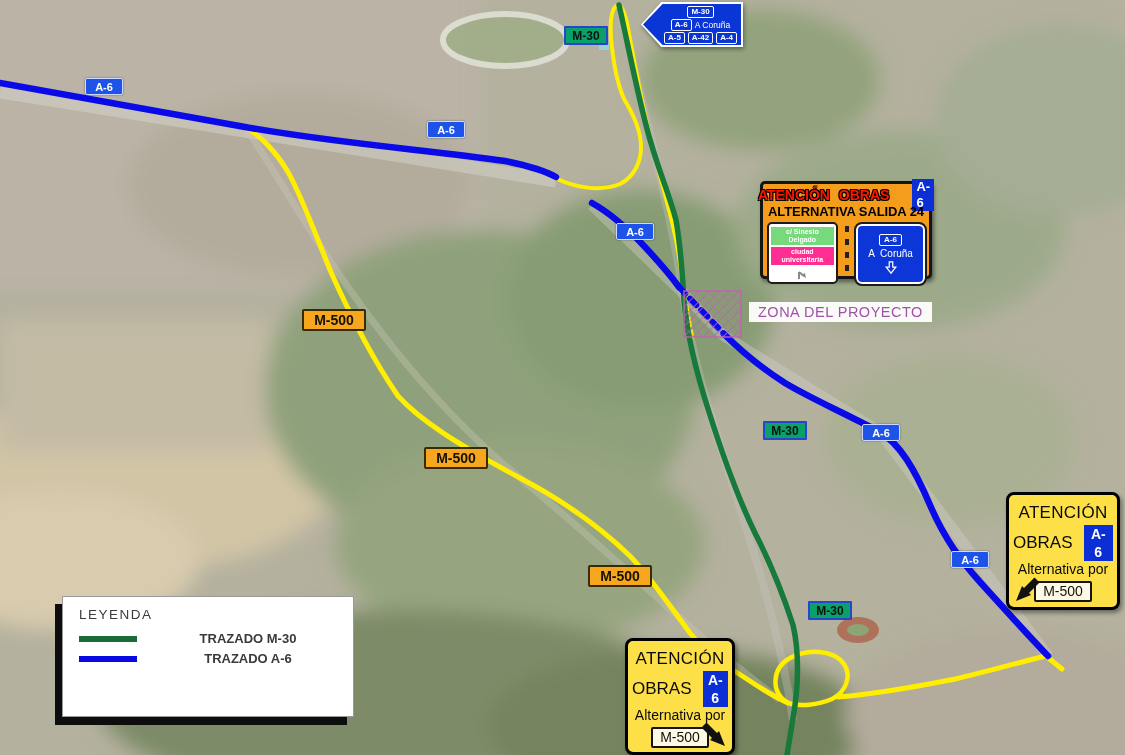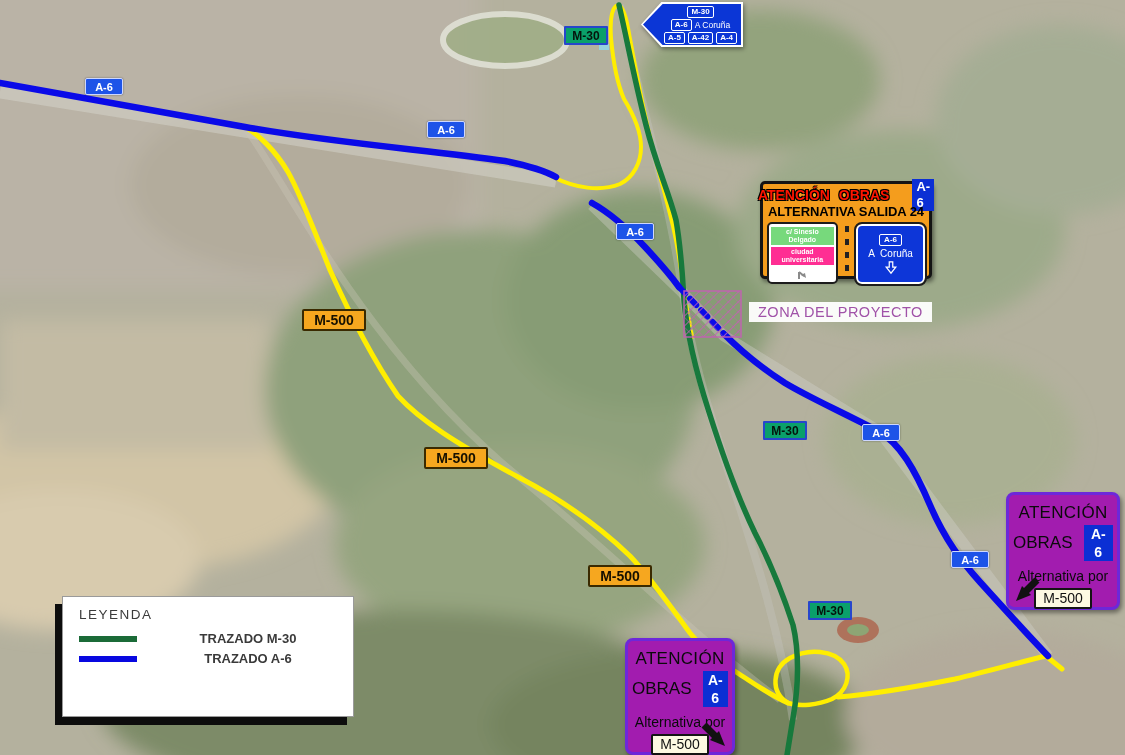--- a/index.html
+++ b/index.html
@@ -52,28 +52,28 @@
                   text-align:center;padding:1px 4px;}
   .mini-street .p{background:#ff2e93;color:#fff;font-size:7px;font-weight:bold;line-height:8px;
                   text-align:center;padding:1px 3px;}
   .mini-hwy{width:68px;height:52px;background:#0d36d8;border:2px solid #fff;outline:2px solid #1c1c1c;
         border-radius:6px;display:flex;flex-direction:column;align-items:center;justify-content:center;
         gap:2px;padding:2px;box-sizing:content-box;margin-top:2px;}
   .mini-hwy .badge{border:1px solid #fff;border-radius:2px;color:#fff;font-size:8px;font-weight:bold;
                    padding:0 4px;line-height:10px;}
   .mini-hwy .dest{color:#fff;font-size:10px;word-spacing:3px;white-space:nowrap;}
   
-  .atsign{position:absolute;z-index:7;background:#a21caf;border:3px solid #6d28d9;border-radius:8px;
+  .atsign{position:absolute;z-index:7;background:#fde047;border:3px solid #000000;border-radius:8px;
           box-sizing:border-box;text-align:center;padding:8px 4px 4px;box-shadow:2px 3px 4px rgba(0,0,0,.4);}
   .atsign.right{left:1006px;top:492px;width:114px;height:118px;}
   .atsign.bottom{left:625px;top:638px;width:110px;height:117px;}
   .at-l1{font-size:17px;color:#0a0a0a;letter-spacing:.3px;}
   .at-l2{font-size:17px;color:#0a0a0a;margin-top:2px;display:flex;align-items:center;justify-content:center;gap:11px;}
   .at-a6{background:#0b2fd4;color:#fff;font-size:14px;font-weight:bold;padding:0 4px;line-height:18px;}
-  .at-l3{font-size:14px;color:#0a0a0a;margin-top:7px;}
+  .at-l3{font-size:14px;color:#0a0a0a;}
   .at-road{display:inline-block;margin-top:4px;background:#fdf9e2;border:2px solid #141414;
            font-size:14px;color:#111;padding:0 7px;line-height:17px;border-radius:2px;}
   .at-arrow{position:absolute;bottom:4px;width:26px;height:26px;}
   .atsign.right .at-arrow{left:5px;}
   .atsign.bottom .at-arrow{right:5px;}
   
   .legend{position:absolute;left:62px;top:596px;width:292px;height:121px;z-index:7;background:#fff;
           border:1px solid #9a9a9a;box-shadow:-7px 8px 0 #0d0d0d;box-sizing:border-box;
           padding:10px 10px 8px 16px;}
   .lg-title{font-size:13.5px;color:#3c3c3c;letter-spacing:1.5px;}

